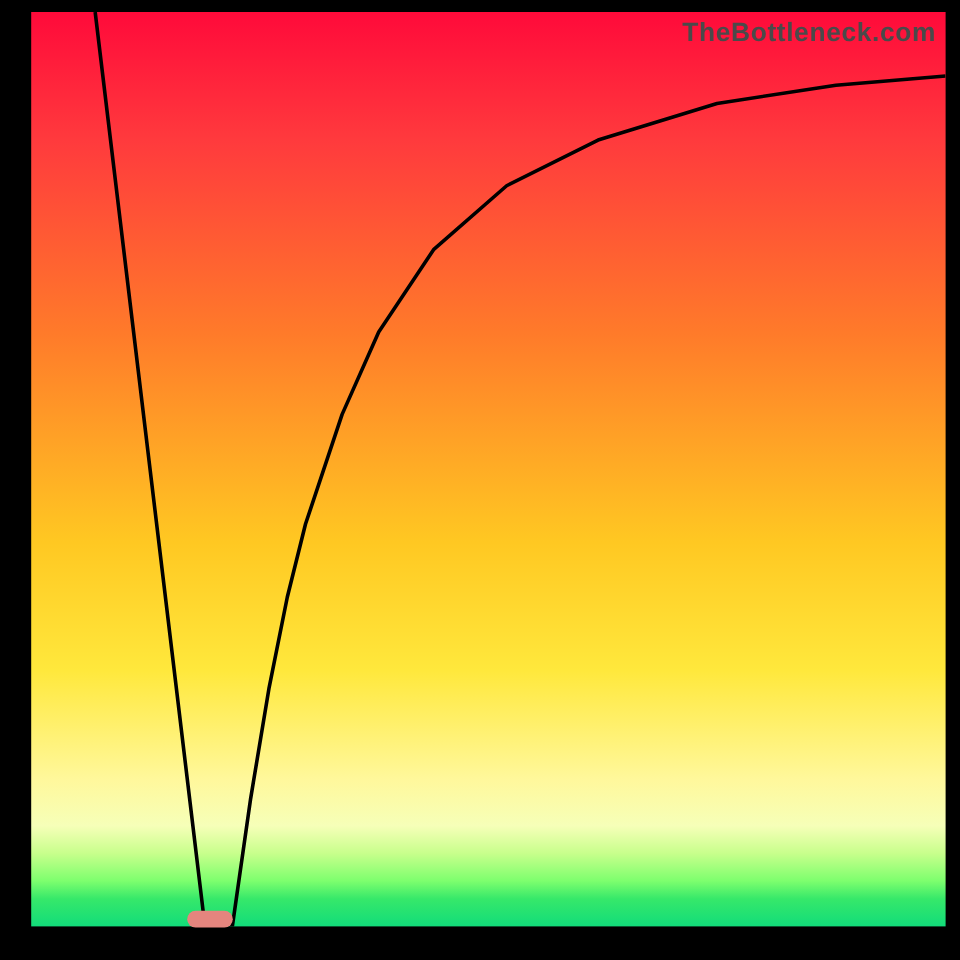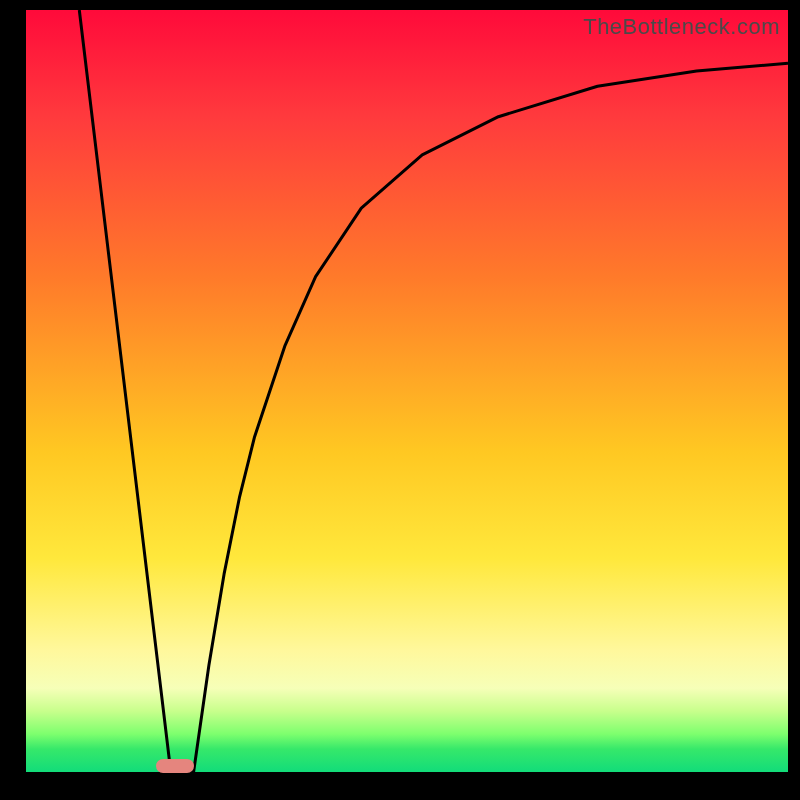--- a/index.html
+++ b/index.html
@@ -9,20 +9,21 @@
     height: 800px;
     overflow: hidden;
     background: #000;
     font-family: Arial, Helvetica, sans-serif;
   }
   .frame {
     width: 800px;
     height: 712px;
     position: relative;
     background: #000;
+    font-weight: bold;
   }
   .plot {
     position: absolute;
     left: 26px;
     top: 10px;
     width: 762px;
     height: 762px;
     
     background: linear-gradient(
       to bottom,

